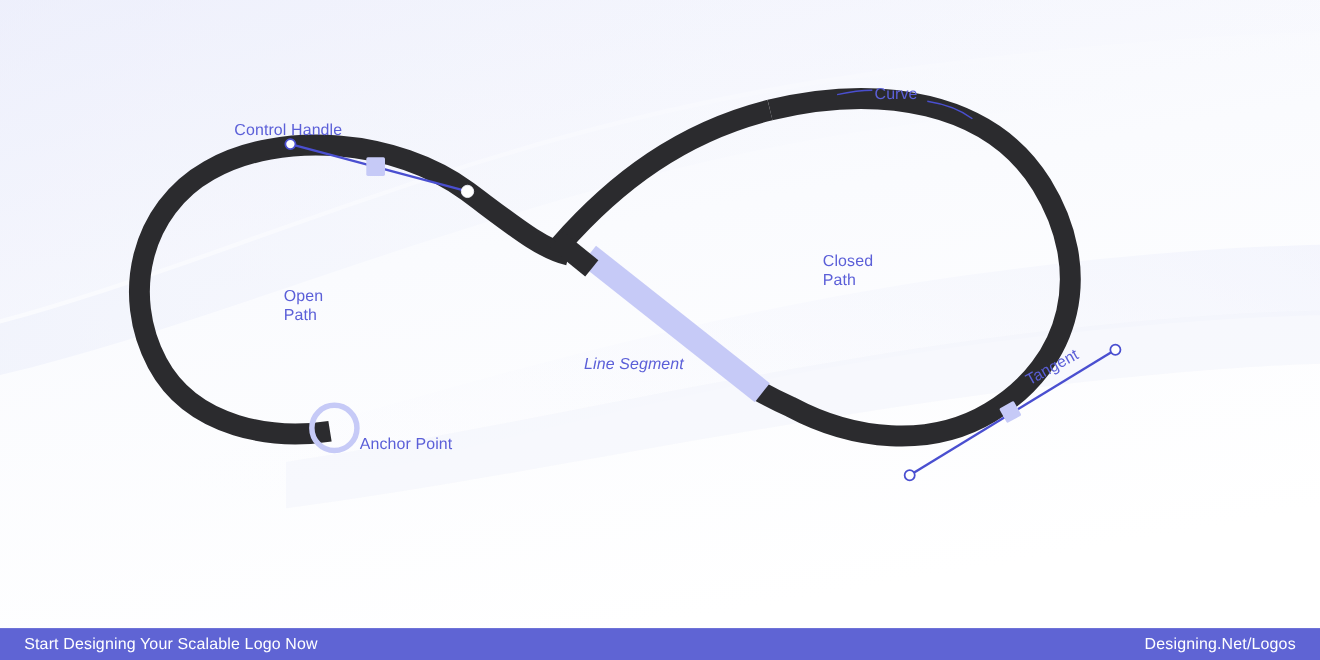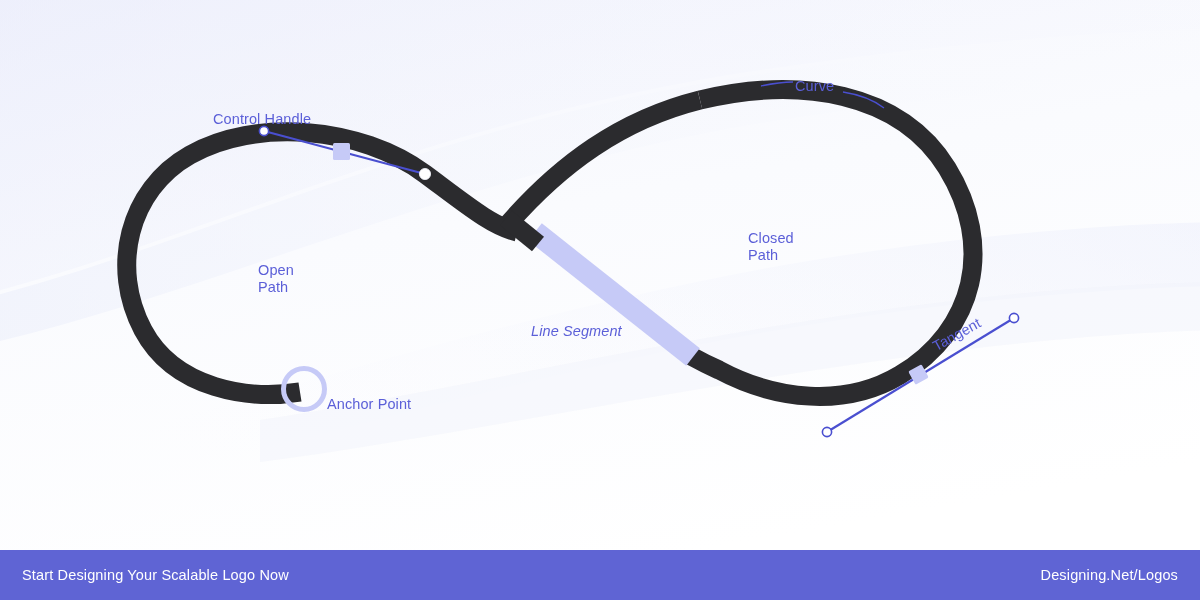--- a/index.html
+++ b/index.html
@@ -45,21 +45,21 @@
     top: 339px;
     transform: rotate(-29deg);
     transform-origin: 0 50%;
   }
 
   #footer-bar {
     position: absolute;
     left: 0;
     bottom: 0;
     width: 1200px;
-    height: 50px;
+    height: 29px;
     background: #5f64d4;
     display: flex;
     align-items: center;
     justify-content: space-between;
     box-sizing: border-box;
     padding: 0 22px;
   }
   .footer-text {
     color: #ffffff;
     font-size: 14.5px;

